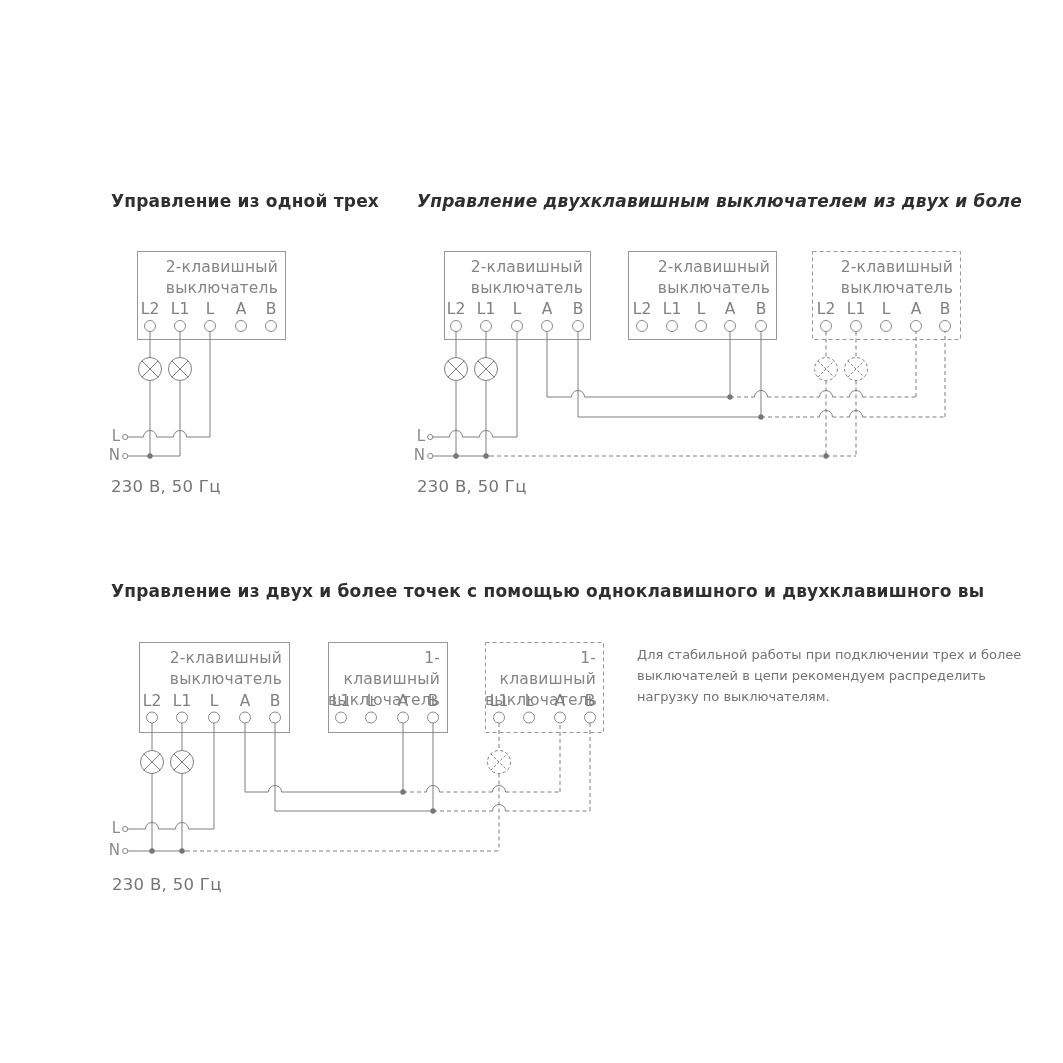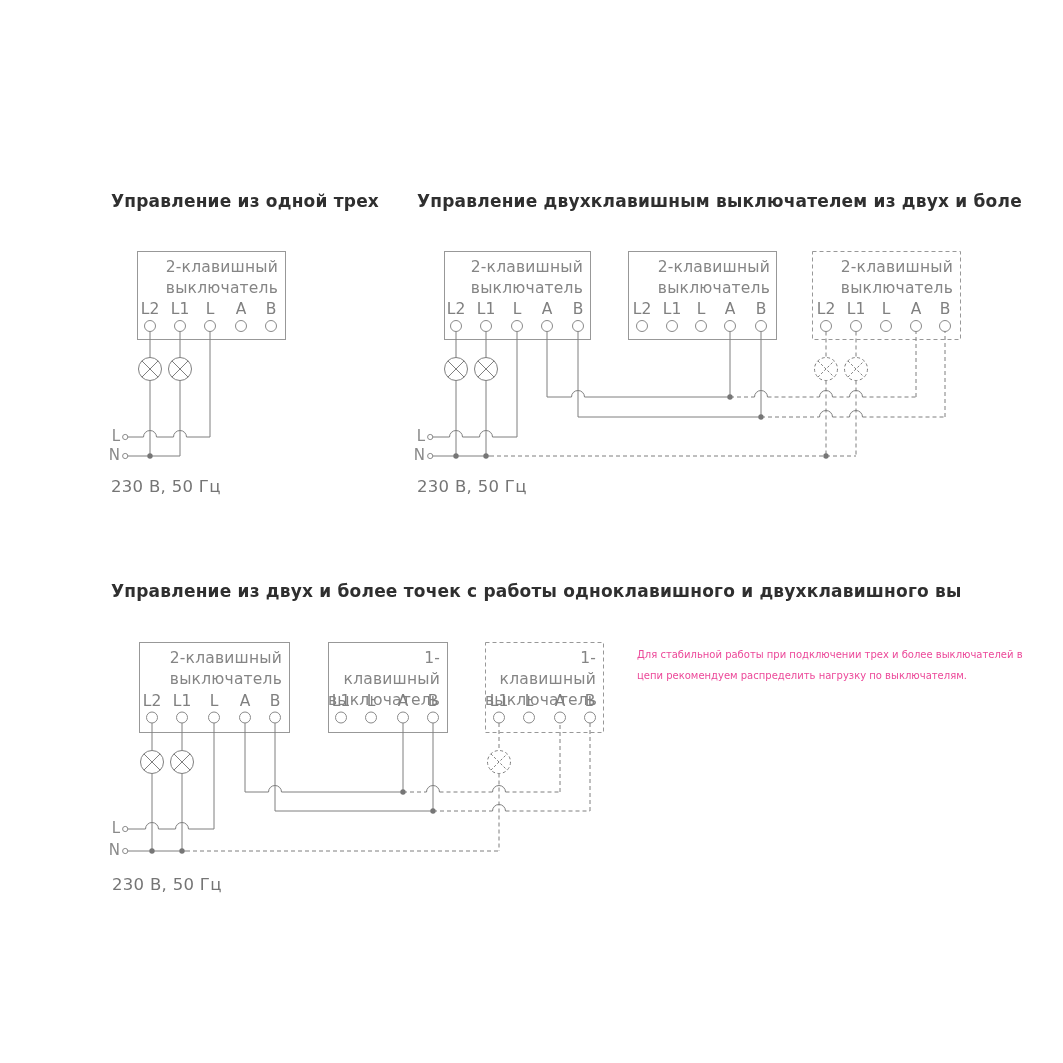--- a/index.html
+++ b/index.html
@@ -8,21 +8,21 @@
     font-family:"DejaVu Sans","Liberation Sans",sans-serif;
   }
   .heading{position:absolute;font-size:17px;font-weight:bold;color:#2f2f2f;
     letter-spacing:.2px;white-space:nowrap;line-height:20px;}
   .box-title{position:absolute;font-size:15.5px;line-height:21px;color:#858585;
     text-align:right;padding-right:7px;box-sizing:border-box;letter-spacing:.2px;}
   .term{position:absolute;transform:translateX(-50%);font-size:15.5px;line-height:16px;
     color:#808080;white-space:nowrap;text-align:right;}
   .ln{position:absolute;width:24px;text-align:right;font-size:15px;line-height:17px;color:#8a8a8a;}
   .voltage{position:absolute;font-size:16.5px;color:#757575;letter-spacing:.3px;white-space:nowrap;}
-  .note{position:absolute;font-size:10px;line-height:21px;color:#ec4899;}
+  .note{position:absolute;font-size:13px;line-height:21px;color:#737373;}
   svg.wires{position:absolute;left:0;top:0;}
 </style>
 </head>
 <body>
 
 <svg class="wires" width="1063" height="1063" viewBox="0 0 1063 1063">
 
   <g stroke="#7f7f7f" fill="none" stroke-width="1">
     <rect x="137.5" y="251.5" width="148" height="88" stroke="#989898"></rect>
     <g fill="#ffffff" stroke="#8a8a8a">
@@ -173,22 +173,22 @@
         <circle cx="182" cy="851" r="2.7"></circle>
     </g>
     <g fill="#ffffff" stroke="#8a8a8a">
       <circle cx="125.2" cy="829" r="2.6"></circle>
         <circle cx="125.2" cy="851" r="2.6"></circle>
     </g>
   </g>
 </svg>
 
 <div class="heading" style="left:111px;top:191px;">Управление из одной трех</div>
-<div class="heading" style="left:417px;top:191px;">Управление двухклавишным выключателем из двух и боле</div>
-<div class="heading" style="left:111px;top:581px;">Управление из двух и более точек с работы одноклавишного и двухклавишного вы</div>
+<div class="heading" style="left:417px;top:191px;font-style:italic;">Управление двухклавишным выключателем из двух и боле</div>
+<div class="heading" style="left:111px;top:581px;">Управление из двух и более точек с помощью одноклавишного и двухклавишного вы</div>
 
 <div class="box-title" style="left:137px;top:257px;width:148px;">2-клавишный выключатель</div>
 <span class="term" style="left:150px;top:301px;">L2</span>
 <span class="term" style="left:180px;top:301px;">L1</span>
 <span class="term" style="left:210px;top:301px;">L</span>
 <span class="term" style="left:241px;top:301px;">A</span>
 <span class="term" style="left:271px;top:301px;">B</span>
 <span class="ln" style="left:96px;top:428px;">L</span>
 <span class="ln" style="left:96px;top:447px;">N</span>
 <div class="voltage" style="left:111px;top:477px;">230 В, 50 Гц</div>

